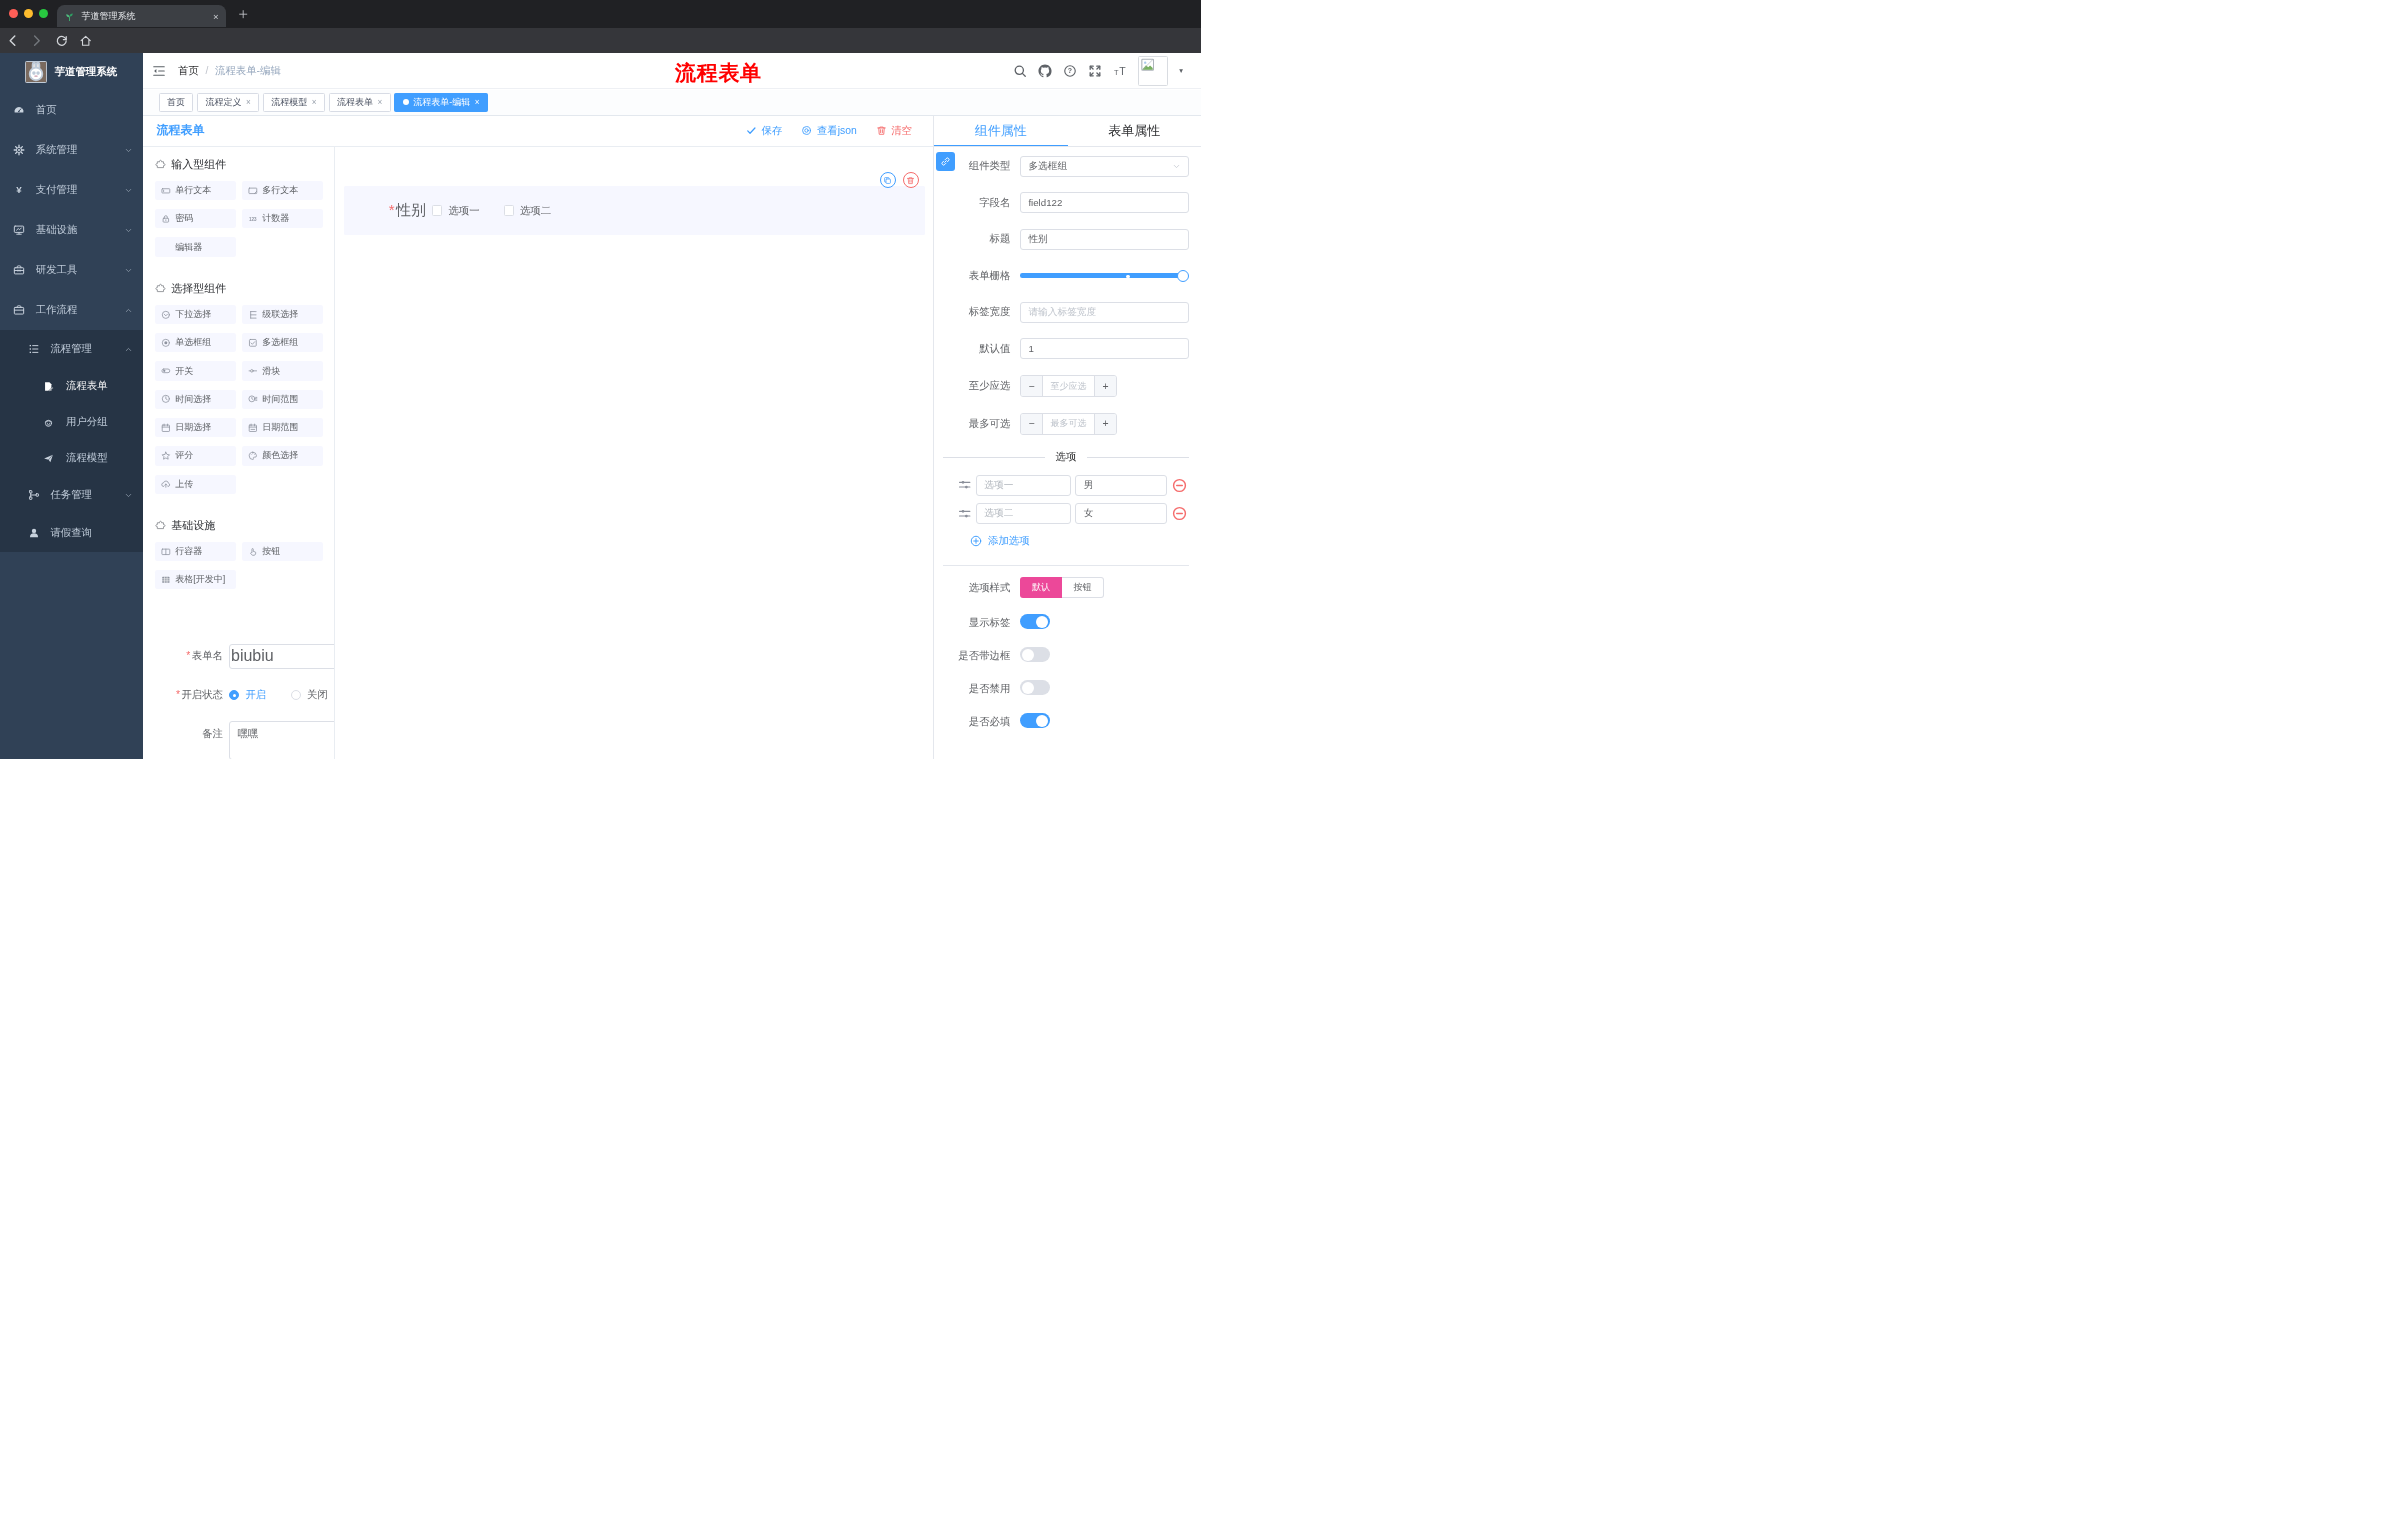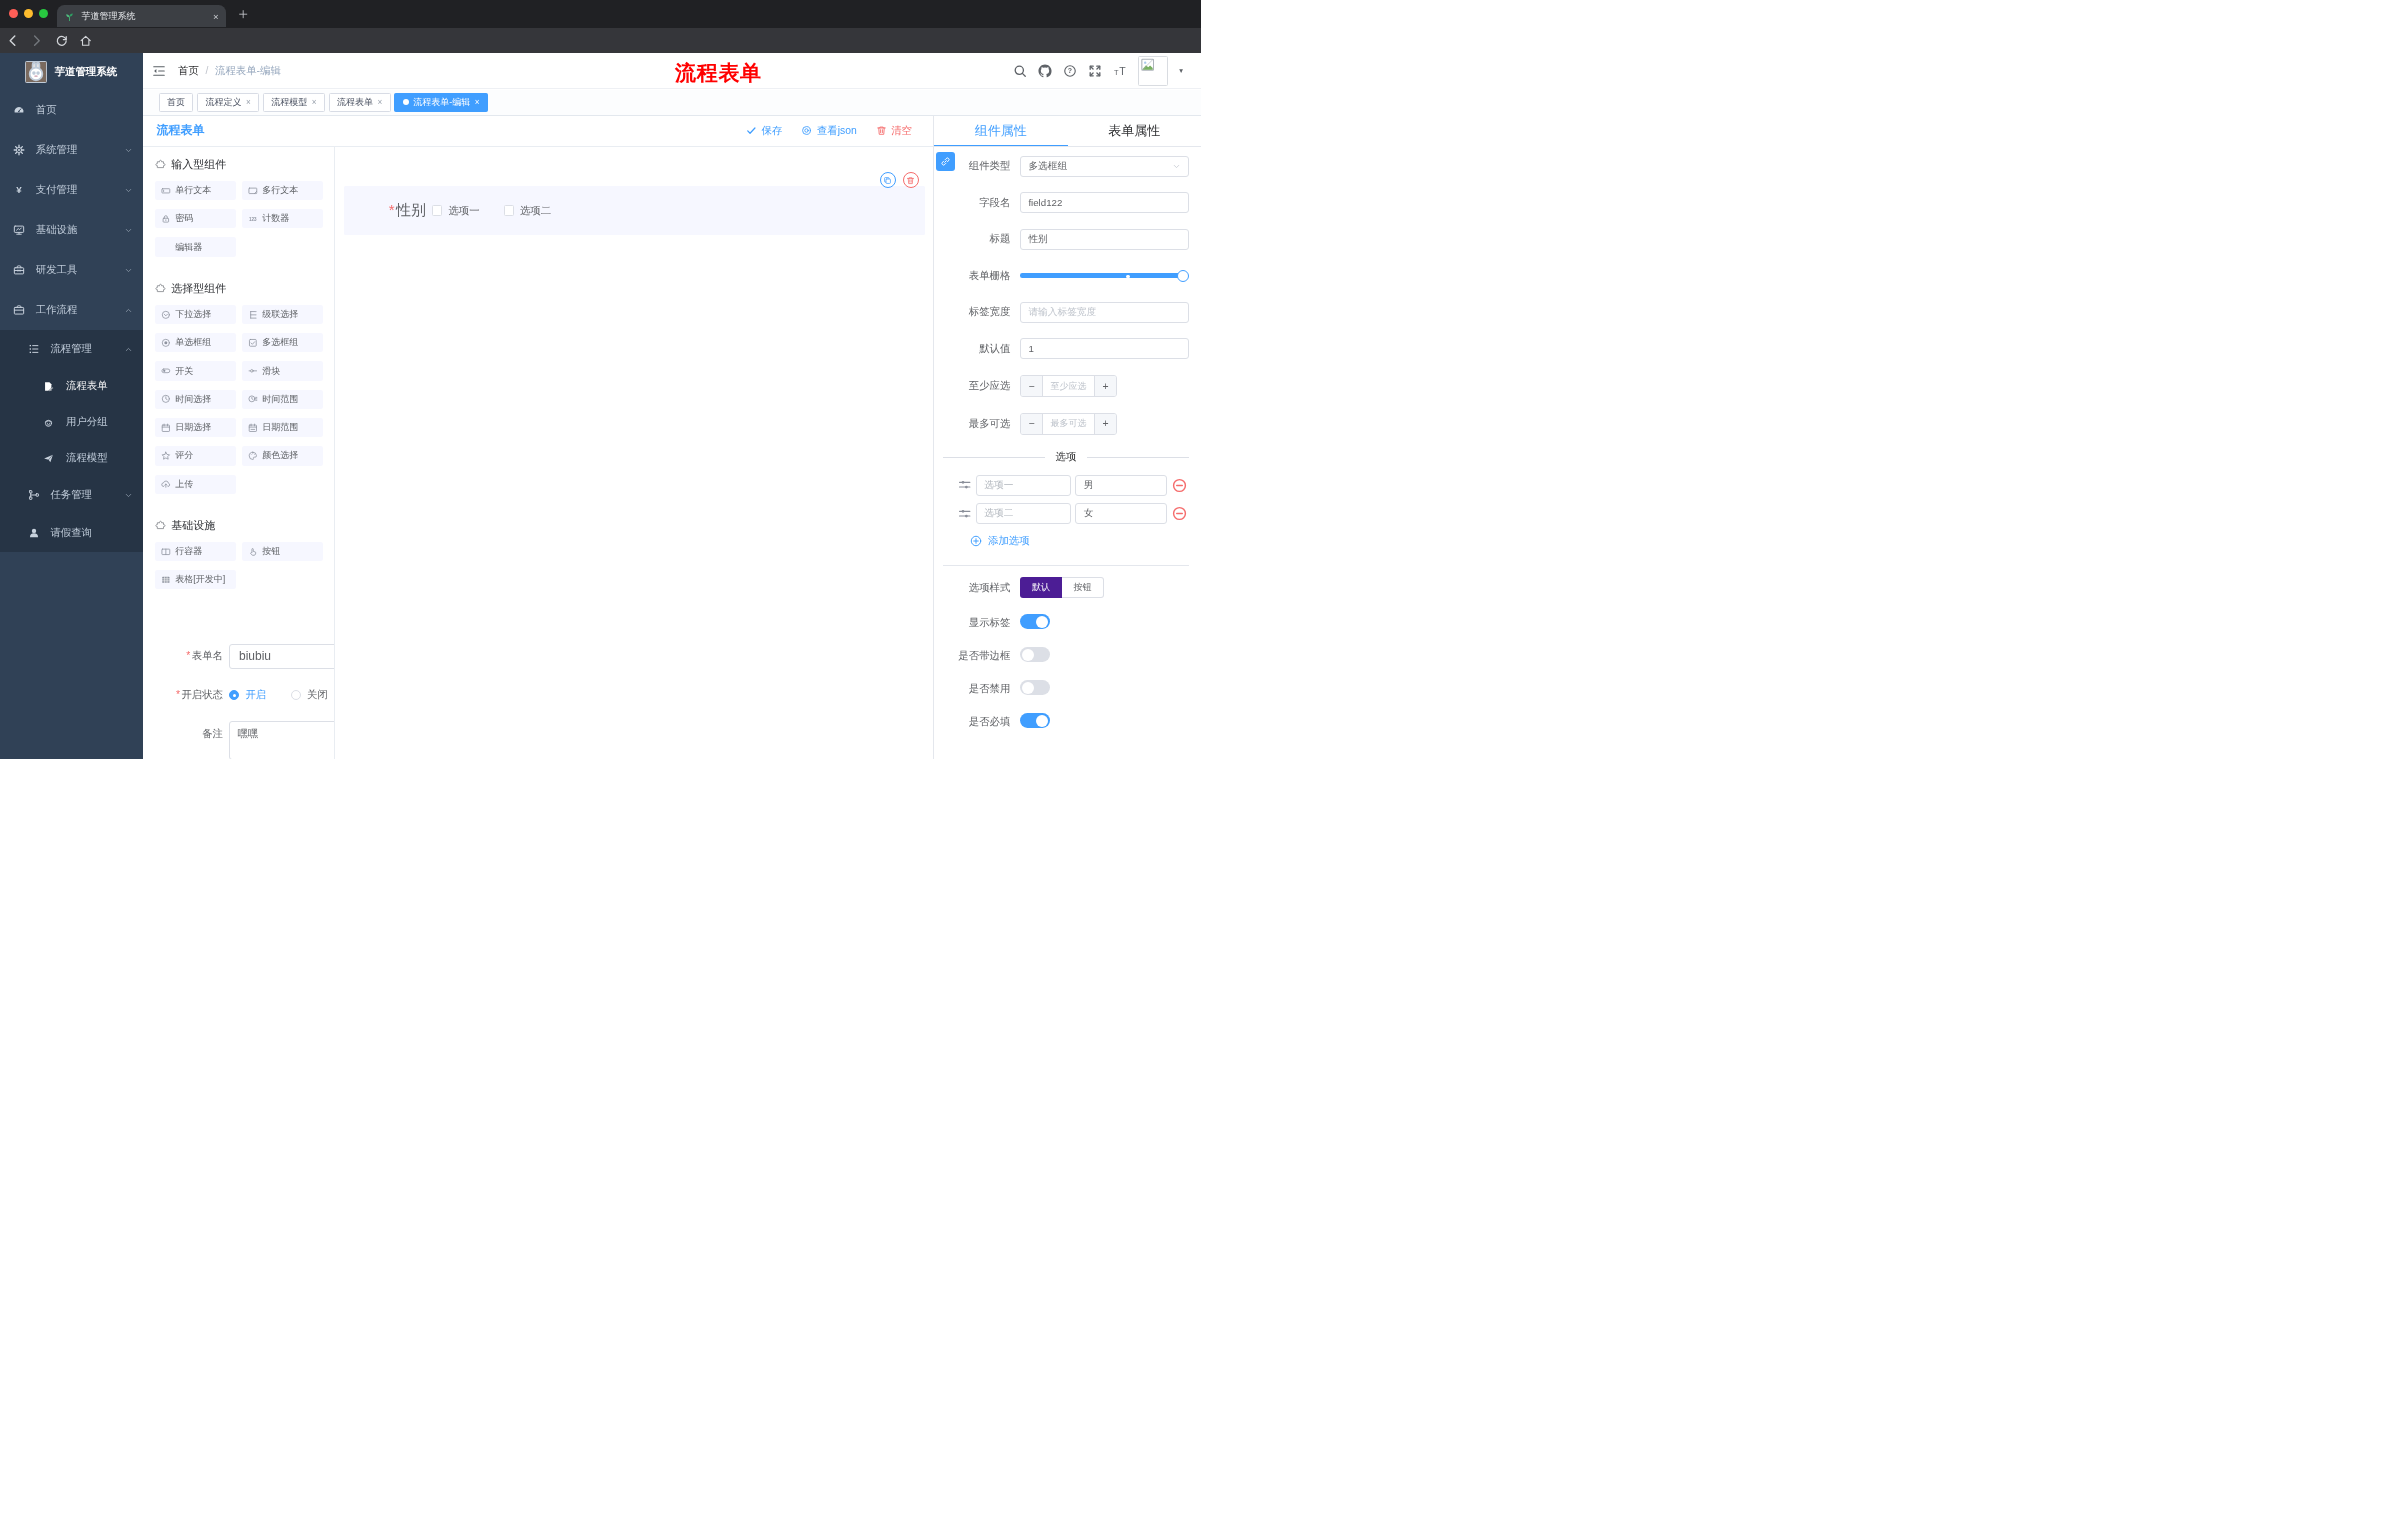--- a/index.html
+++ b/index.html
@@ -103,21 +103,21 @@
   .comp-btn .ic { width:9.7px; height:9.7px; margin:0 4.5px 0 6px; color:#8f94a0; }
   .comp-btn .noic { width:9.7px; margin:0 4.5px 0 6px; }
 
   .meta-form { position:absolute; top:483px; left:28px; width:171px;margin-top:14px; }
   .mrow { display:flex; align-items:center; margin-bottom:19.3px; }
   .mrow.top { align-items:flex-start; }
   .mlabel { width:58px; text-align:right; padding-right:6px; font-size:10.4px; color:#606266; flex:none; }
   .mrow.top .mlabel { padding-top:6px; }
   .req { color:#f56c6c; margin-right:1.5px; }
   .minput { flex:1; height:25px; border:0.7px solid #dcdfe6; border-radius:3px; display:flex;
-           align-items:center; padding-left:9px; font-size:12px; color:#606266; background:#fff; }
+           align-items:center; padding-left:1px; font-size:16px; color:#606266; background:#fff; }
   .mtext { flex:1; height:39px; border:0.7px solid #dcdfe6; border-radius:3px; padding:4.5px 7.4px;
            font-size:10.4px; color:#606266; background:#fff; position:relative; }
   .resize-h { position:absolute; right:1.5px; bottom:1.5px; width:6px; height:6px;
            border-right:1.1px solid #b6bcc5; border-bottom:0; transform:rotate(45deg); }
   .radio-grp { display:flex; gap:24.5px; align-items:center; }
   .radio { display:flex; gap:6px; align-items:center; font-size:10.4px; color:#606266; cursor:pointer; }
   .rdot { width:10.4px; height:10.4px; border-radius:50%; border:0.7px solid #dcdfe6; background:#fff; flex:none; }
   .radio.sel .rdot { background:#409eff; border-color:#409eff; position:relative; }
   .radio.sel .rdot:after { content:""; position:absolute; left:3px; top:3px; width:3px; height:3px;
            border-radius:50%; background:#fff; }
@@ -178,21 +178,21 @@
            padding:0 7.4px; font-size:9.7px; background:#fff; }
   .oinput.lab { width:95px; color:#b1b6bd; }
   .oinput.val { width:92px; color:#606266; }
   .rm-circle { width:15px; height:15px; color:#f56c6c; cursor:pointer; }
   .add-link { margin:10.4px 0 0 36px; color:#409eff; font-size:10.4px; display:flex; gap:6px;
            align-items:center; cursor:pointer; }
   .phr { height:0.7px; background:#e4e7ed; margin:16.3px 0 12px 9px; }
   .seg { display:flex; }
   .seg-btn { width:42px; height:21px; display:flex; align-items:center; justify-content:center;
            font-size:9px; cursor:pointer; }
-  .seg-btn.sel { background:#4c1d95; color:#fff; border-radius:3px 0 0 3px; }
+  .seg-btn.sel { background:#ec4899; color:#fff; border-radius:3px 0 0 3px; }
   .seg-btn.unsel { background:#fff; color:#606266; border:0.7px solid #dcdfe6; border-left:none;
            border-radius:0 3px 3px 0; }
   .prow.toggles { margin-bottom:15px; }
   .toggle { width:30px; height:15px; border-radius:7.4px; position:relative; cursor:pointer; }
   .toggle.on { background:#409eff; } .toggle.off { background:#dcdfe6; }
   .knob { position:absolute; top:1.5px; width:12px; height:12px; border-radius:50%; background:#fff; }
   .toggle.on .knob { left:16.3px; } .toggle.off .knob { left:1.5px; }
 </style>
 </head>
 <body>

